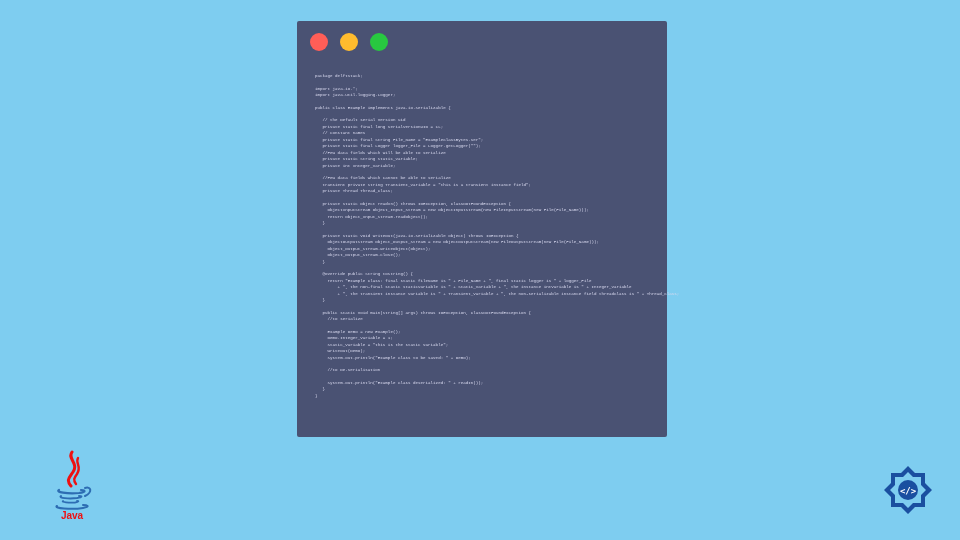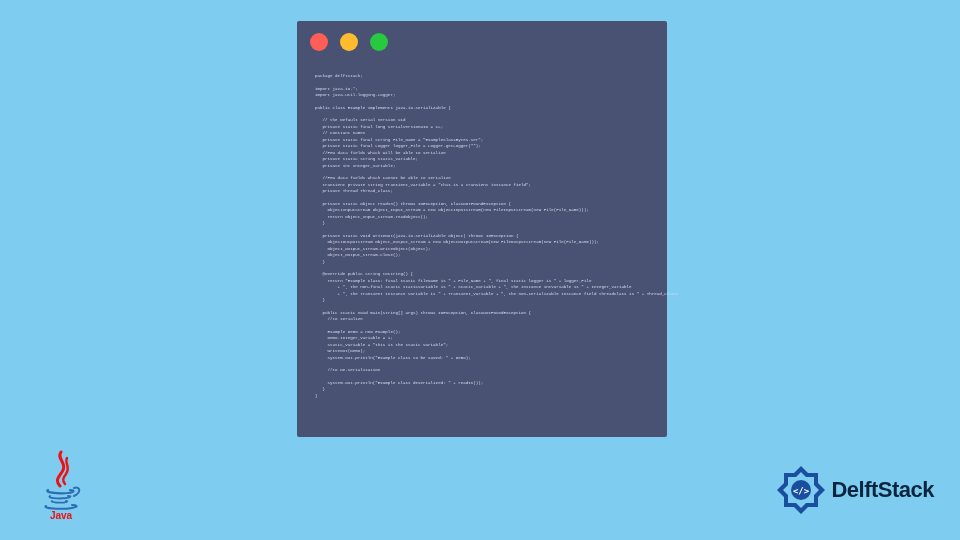--- a/index.html
+++ b/index.html
@@ -41,21 +41,21 @@
     font-family: "Courier New", monospace;
     font-size: 4.2px;
     line-height: 1.55;
     white-space: pre;
   }
   .code-line { display: block; }
   .blank { height: 6px; }
 
   .java-logo {
     position: absolute;
-    left: 38px;
+    left: 49px;
     bottom: 20px;
     width: 46px;
     height: 70px;
     display: flex;
     flex-direction: column;
     align-items: center;
   }
   .java-logo svg { width: 46px; height: 70px; }
 
   .delft-logo {
@@ -102,14 +102,13 @@
 
 <div class="delft-logo">
   <svg class="delft-badge" viewBox="0 0 52 52">
     <g transform="translate(26,26)">
       <polygon points="0,-24 7,-17 17,-17 17,-7 24,0 17,7 17,17 7,17 0,24 -7,17 -17,17 -17,7 -24,0 -17,-7 -17,-17 -7,-17" fill="#1a4fa0"></polygon>
       <polygon points="0,-18 5,-13 13,-13 13,-5 18,0 13,5 13,13 5,13 0,18 -5,13 -13,13 -13,5 -18,0 -13,-5 -13,-13 -5,-13" fill="#7ecdf0"></polygon>
       <circle r="10" fill="#1a4fa0"></circle>
       <text x="0" y="3.5" text-anchor="middle" font-family="monospace" font-size="9" fill="#fff" font-weight="bold">&lt;/&gt;</text>
     </g>
   </svg>
-  <span class="delft-text">DelftStack</span>
 </div>
 
 </body></html>

